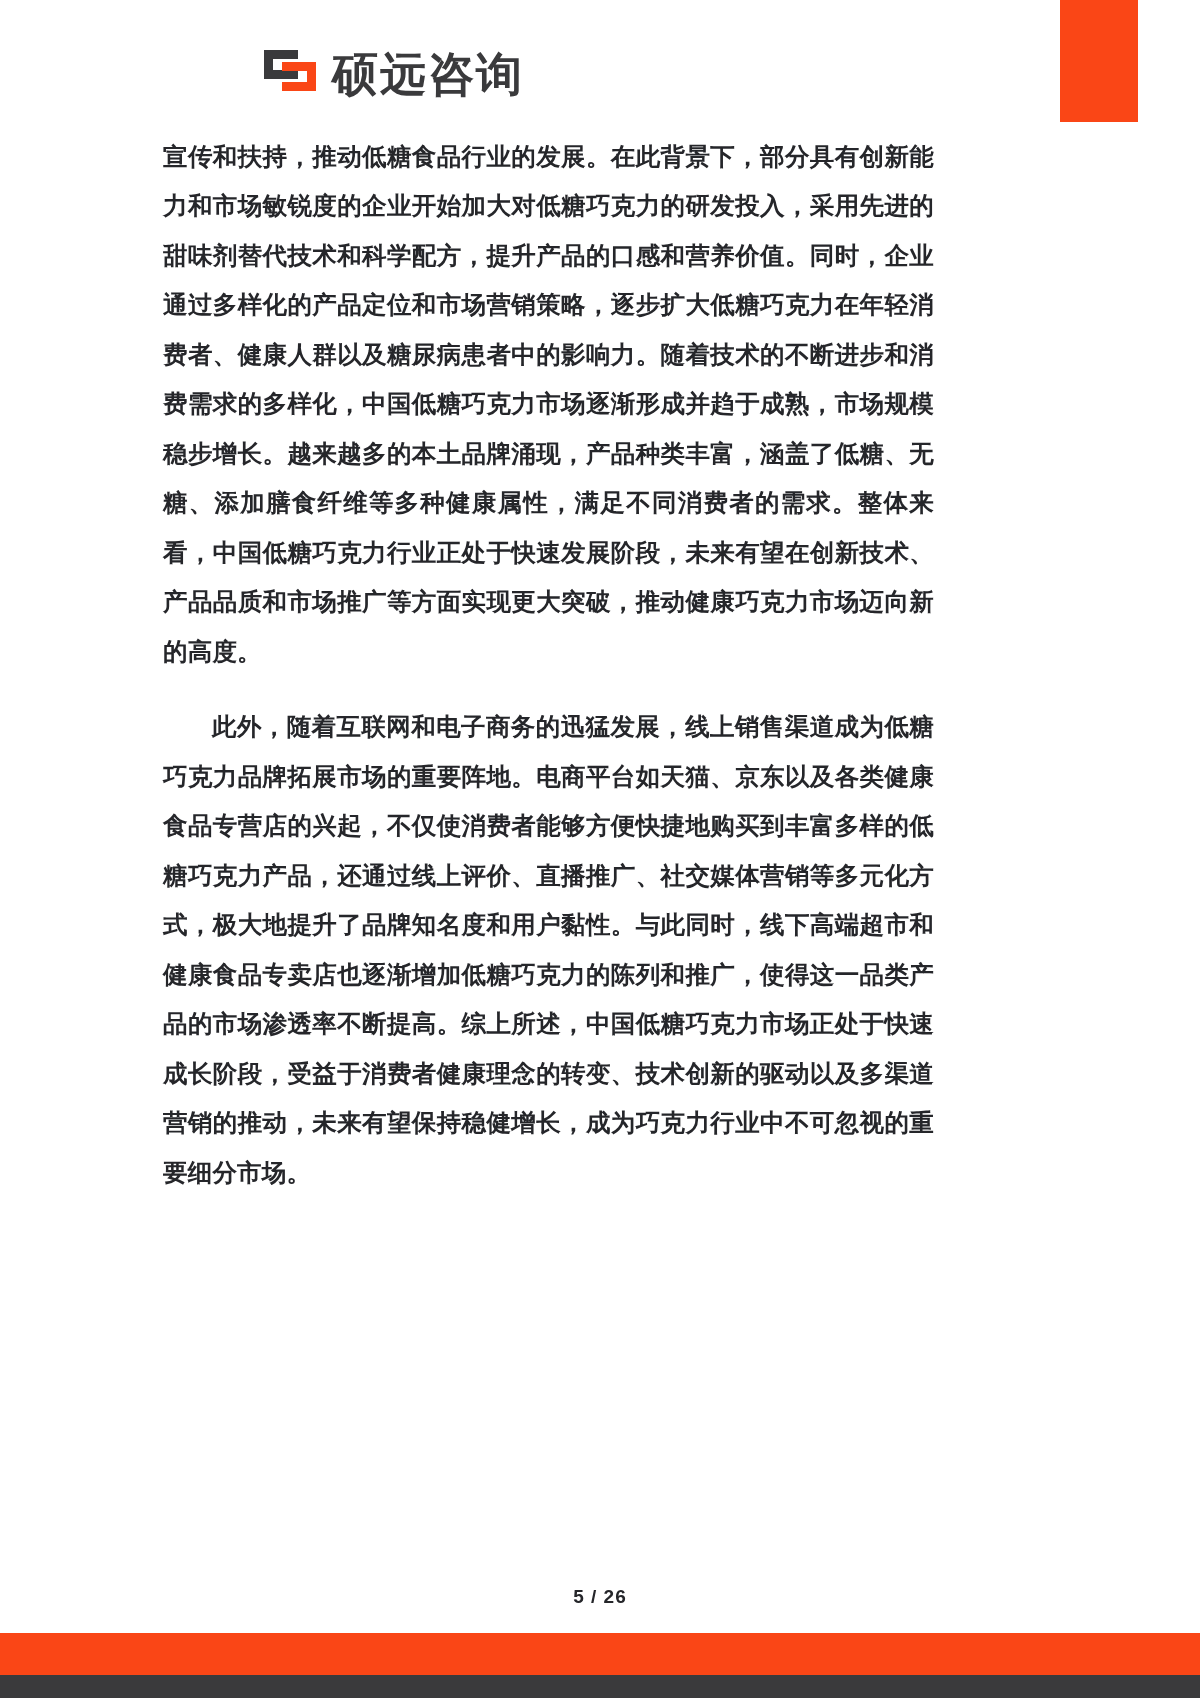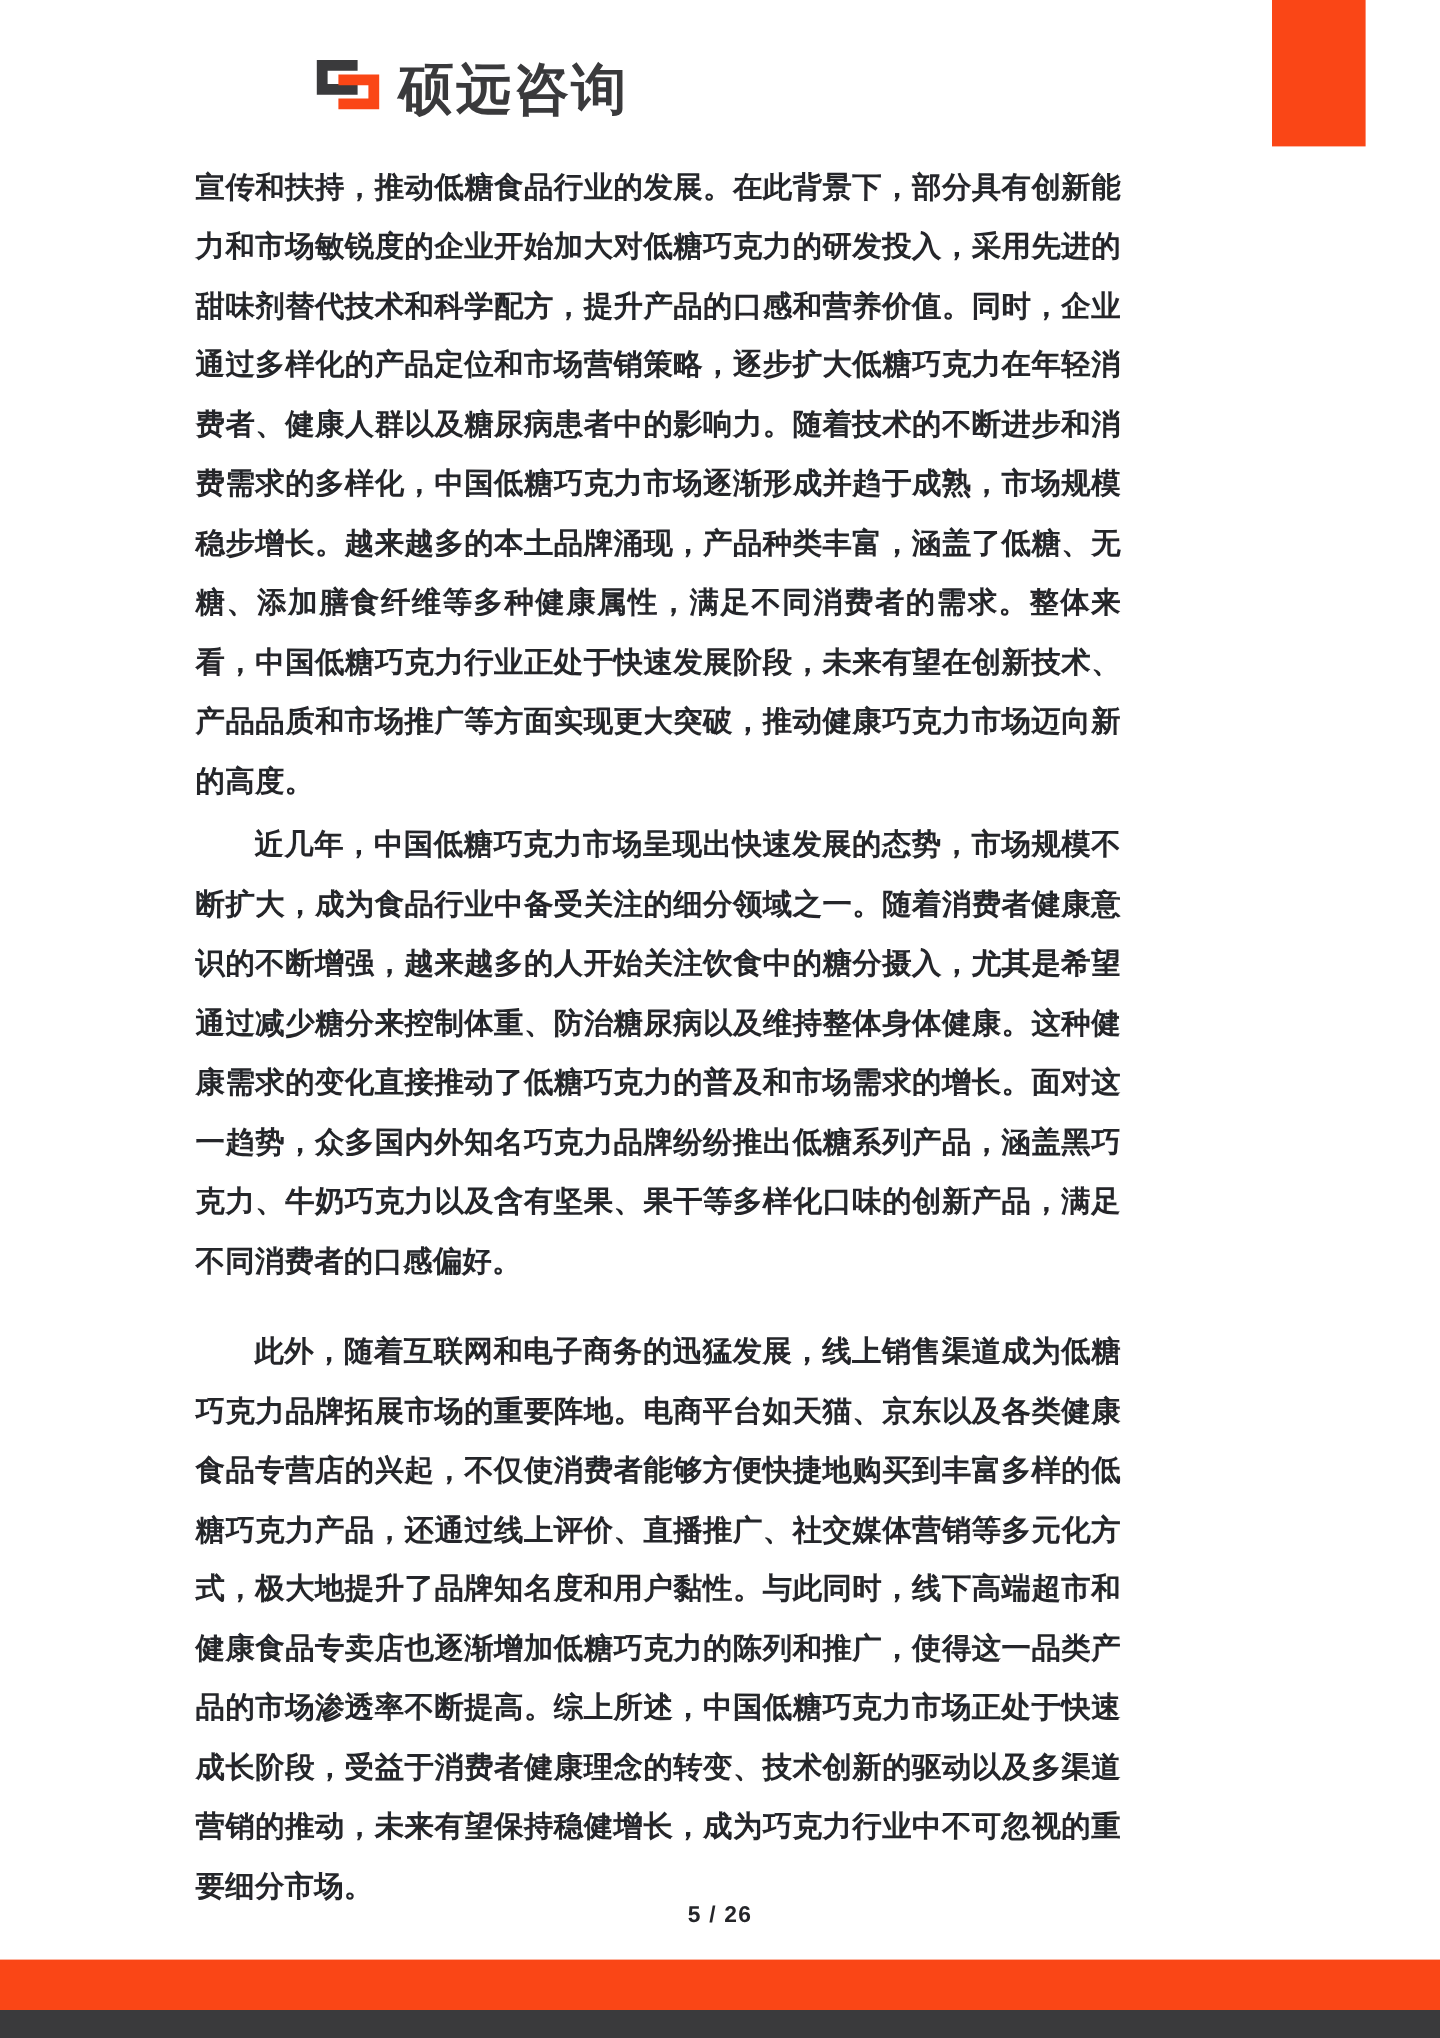--- a/index.html
+++ b/index.html
@@ -132,21 +132,20 @@
     <span class="logo-text">硕远咨询</span>
   </div>
 
 </div>
 
 <div class="page-body">
 
   <p class="para">宣传和扶持，推动低糖食品行业的发展。在此背景下，部分具有创新能力和市场敏锐度的企业开始加大对低糖巧克力的研发投入，采用先进的甜味剂替代技术和科学配方，提升产品的口感和营养价值。同时，企业通过多样化的产品定位和市场营销策略，逐步扩大低糖巧克力在年轻消费者、健康人群以及糖尿病患者中的影响力。随着技术的不断进步和消费需求的多样化，中国低糖巧克力市场逐渐形成并趋于成熟，市场规模稳步增长。越来越多的本土品牌涌现，产品种类丰富，涵盖了低糖、无糖、添加膳食纤维等多种健康属性，满足不同消费者的需求。整体来看，中国低糖巧克力行业正处于快速发展阶段，未来有望在创新技术、产品品质和市场推广等方面实现更大突破，推动健康巧克力市场迈向新的高度。</p>
 
 
-  <p class="para indent">近几年，中国低糖巧克力市场呈现出快速发展的态势，市场规模不断扩大，成为食品行业中备受关注的细分领域之一。随着消费者健康意识的不断增强，越来越多的人开始关注饮食中的糖分摄入，尤其是希望通过减少糖分来控制体重、防治糖尿病以及维持整体身体健康。这种健康需求的变化直接推动了低糖巧克力的普及和市场需求的增长。面对这一趋势，众多国内外知名巧克力品牌纷纷推出低糖系列产品，涵盖黑巧克力、牛奶巧克力以及含有坚果、果干等多样化口味的创新产品，满足不同消费者的口感偏好。</p>
 
   <p class="para indent gap-top">此外，随着互联网和电子商务的迅猛发展，线上销售渠道成为低糖巧克力品牌拓展市场的重要阵地。电商平台如天猫、京东以及各类健康食品专营店的兴起，不仅使消费者能够方便快捷地购买到丰富多样的低糖巧克力产品，还通过线上评价、直播推广、社交媒体营销等多元化方式，极大地提升了品牌知名度和用户黏性。与此同时，线下高端超市和健康食品专卖店也逐渐增加低糖巧克力的陈列和推广，使得这一品类产品的市场渗透率不断提高。综上所述，中国低糖巧克力市场正处于快速成长阶段，受益于消费者健康理念的转变、技术创新的驱动以及多渠道营销的推动，未来有望保持稳健增长，成为巧克力行业中不可忽视的重要细分市场。</p>
 
 </div>
 
 <div class="page-number">5 / 26</div>
 <div class="footer-bar-orange"></div>
 <div class="footer-bar-dark"></div>
 
 </body></html>

